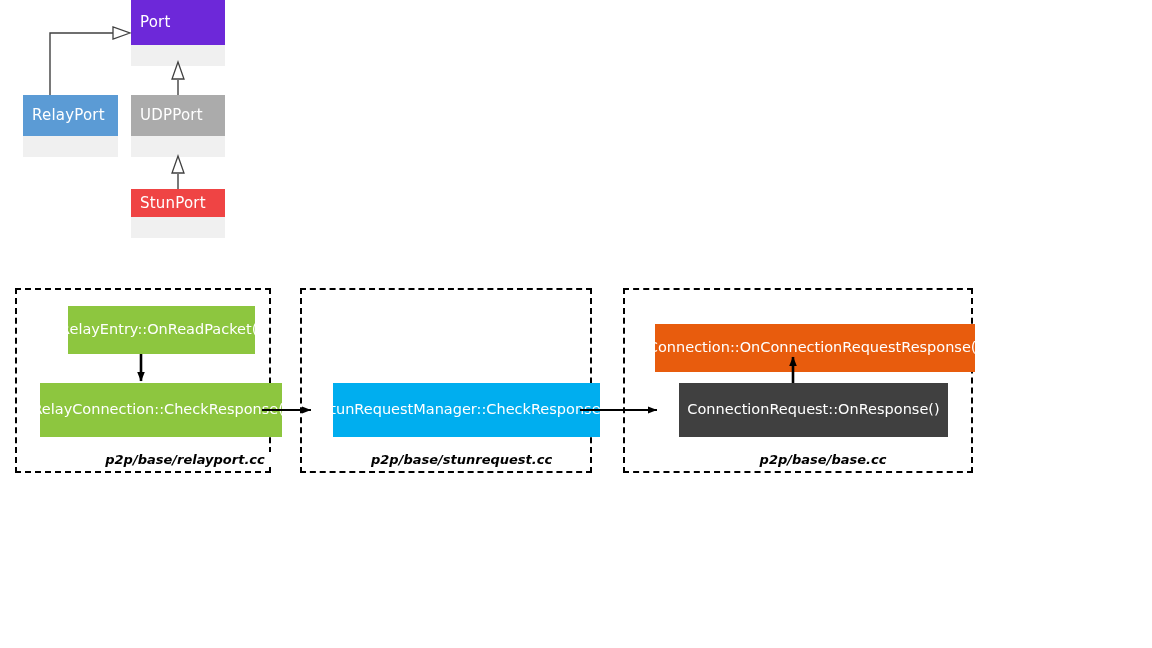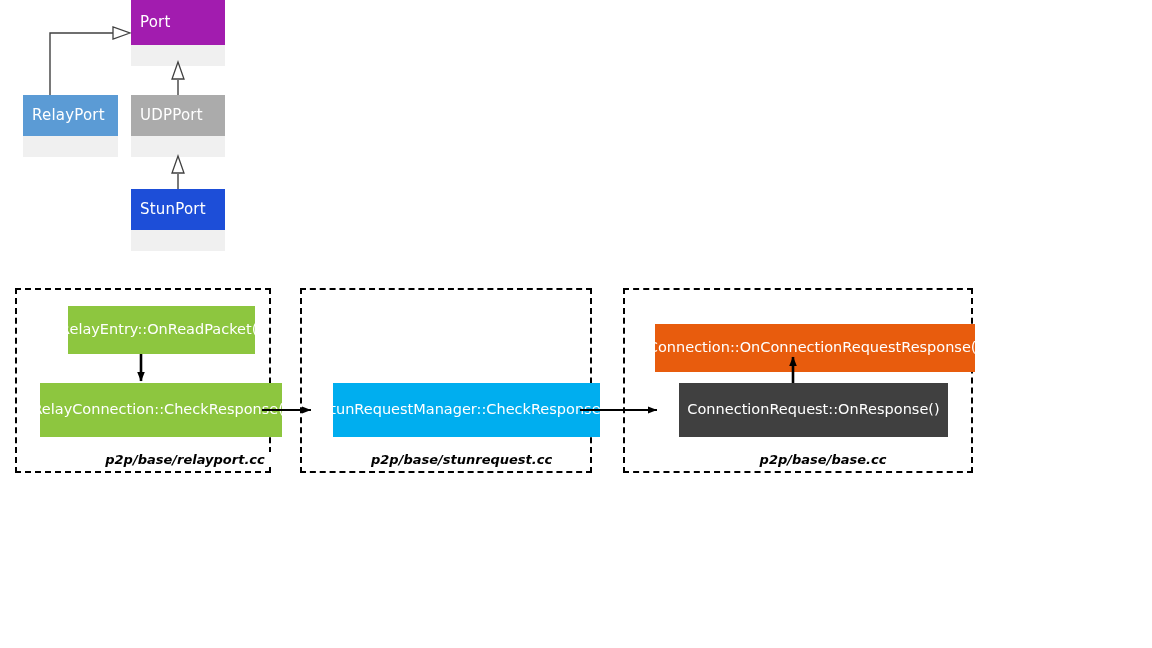--- a/index.html
+++ b/index.html
@@ -86,42 +86,42 @@
     height: 648px;
     pointer-events: none;
   }
 </style>
 </head>
 <body>
 
 <div id="canvas">
 
   <div class="uml-class" style="left:131px; top:0px; width:94px; height:66px;">
-    <div class="uml-header" style="background:#a21caf; height:45px;">
+    <div class="uml-header" style="background:#6d28d9; height:45px;">
       <span>Port</span>
     </div>
     <div class="uml-body" style="height:21px;"></div>
   </div>
 
   <div class="uml-class" style="left:3px; top:95px; width:95px; height:62px;margin-left:20px;">
     <div class="uml-header" style="background:#5B9BD5; height:41px;">
       <span>RelayPort</span>
     </div>
     <div class="uml-body" style="height:21px;"></div>
   </div>
 
   <div class="uml-class" style="left:131px; top:95px; width:94px; height:62px;">
     <div class="uml-header" style="background:#ABABAB; height:41px;">
       <span>UDPPort</span>
     </div>
     <div class="uml-body" style="height:21px;"></div>
   </div>
 
   <div class="uml-class" style="left:131px; top:189px; width:94px; height:62px;">
-    <div class="uml-header" style="background:#1d4ed8; height:41px;">
+    <div class="uml-header" style="background:#ef4444; height:28px;">
       <span>StunPort</span>
     </div>
     <div class="uml-body" style="height:21px;"></div>
   </div>
 
   <div class="group" style="left:15px; top:288px; width:256px; height:185px;"></div>
   <div class="group-label" style="left:95px; top:452px; width:170px;text-align:center;">p2p/base/relayport.cc</div>
 
   <div class="group" style="left:300px; top:288px; width:292px; height:185px;"></div>
   <div class="group-label" style="left:366px; top:452px; width:180px;">p2p/base/stunrequest.cc</div>

